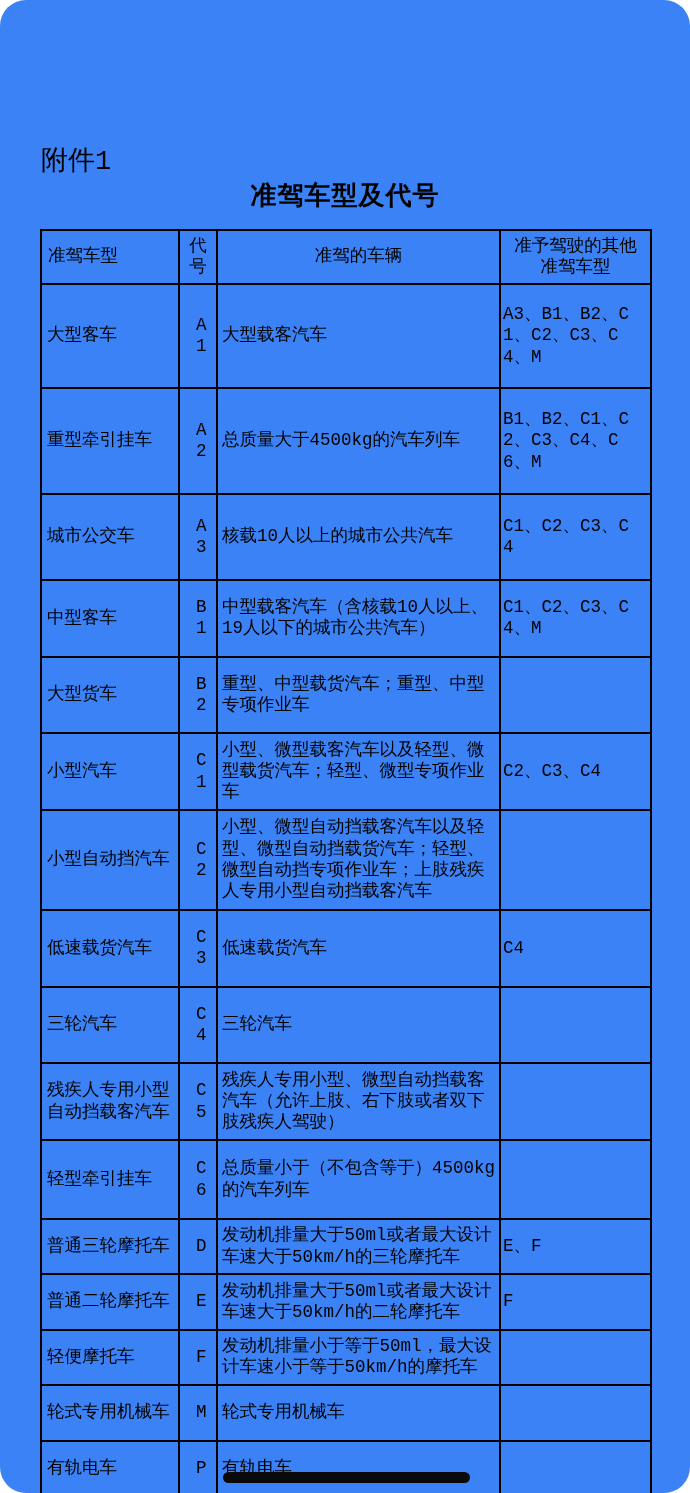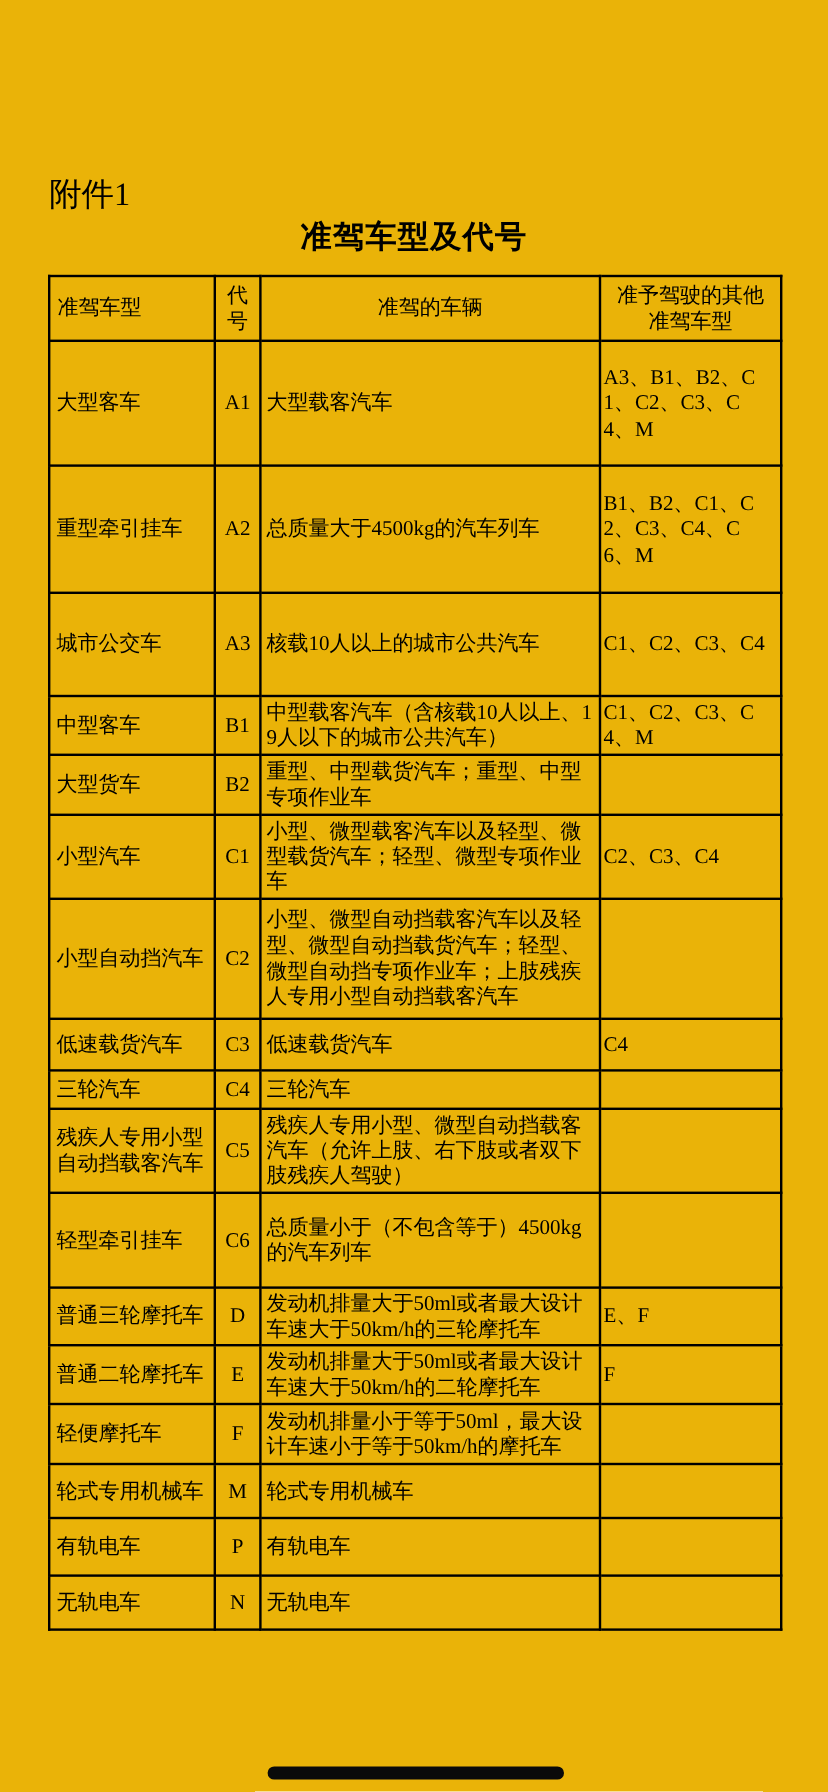--- a/index.html
+++ b/index.html
@@ -4,24 +4,25 @@
 <style>
   html, body {
     margin: 0;
     padding: 0;
     background: #ffffff;
   }
   .screen {
     position: relative;
     width: 690px;
     height: 1493px;
-    background: #eab308;
-    font-family: Liberation Serif, serif;
+    background: #3b82f6;
+    font-family: Liberation Mono, monospace;
     color: #000000;
     overflow: hidden;
+    border-radius: 26px;
   }
   .attachment-label {
     position: absolute;
     left: 41px;
     top: 148px;
     font-size: 27px;
     line-height: 1.1;
     font-weight: 400;
     white-space: nowrap;
   }
@@ -66,22 +67,21 @@
   }
   thead th.col-type {
     text-align: left;
     padding-left: 6px;
   }
   td.col-type {
     text-align: left;
     padding: 2px 2px 2px 5px;
   }
   td.col-code {
-    text-align: center;
-    padding: 0;
+    padding: 16px;
   }
   td.col-vehicles {
     text-align: left;
     padding: 2px 1px 2px 4px;
   }
   td.col-others {
     text-align: left;
     padding: 2px 12px 2px 2px;
   }
   .home-indicator {

